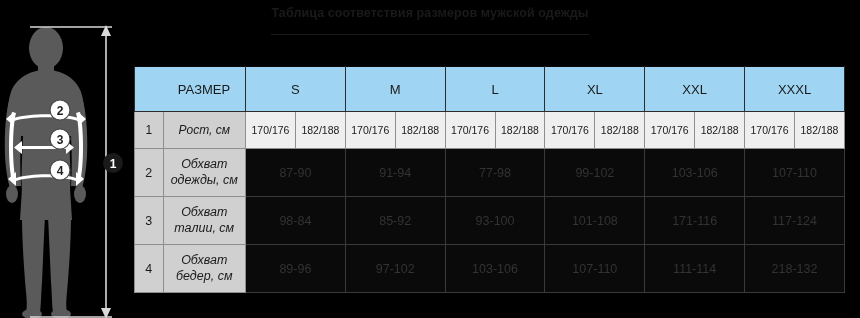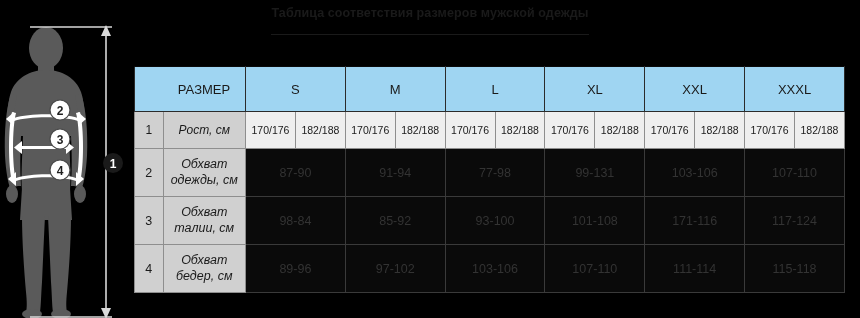--- a/index.html
+++ b/index.html
@@ -267,21 +267,21 @@
 
       <tr class="data-row">
         <td class="rownum">2</td>
         <td class="rowlabel">
           <span class="lbl">Обхват</span>
           <span class="lbl">одежды, см</span>
         </td>
         <td colspan="2">87-90</td>
         <td colspan="2">91-94</td>
         <td colspan="2">77-98</td>
-        <td colspan="2">99-131</td>
+        <td colspan="2">99-102</td>
         <td colspan="2">103-106</td>
         <td colspan="2">107-110</td>
       </tr>
 
       <tr class="data-row">
         <td class="rownum">3</td>
         <td class="rowlabel">
           <span class="lbl">Обхват</span>
           <span class="lbl">талии, см</span>
         </td>
@@ -297,17 +297,17 @@
         <td class="rownum">4</td>
         <td class="rowlabel">
           <span class="lbl">Обхват</span>
           <span class="lbl">бедер, см</span>
         </td>
         <td colspan="2">89-96</td>
         <td colspan="2">97-102</td>
         <td colspan="2">103-106</td>
         <td colspan="2">107-110</td>
         <td colspan="2">111-114</td>
-        <td colspan="2">115-118</td>
+        <td colspan="2">218-132</td>
       </tr>
     </tbody>
   </table>
 </div>
 
 </body></html>

